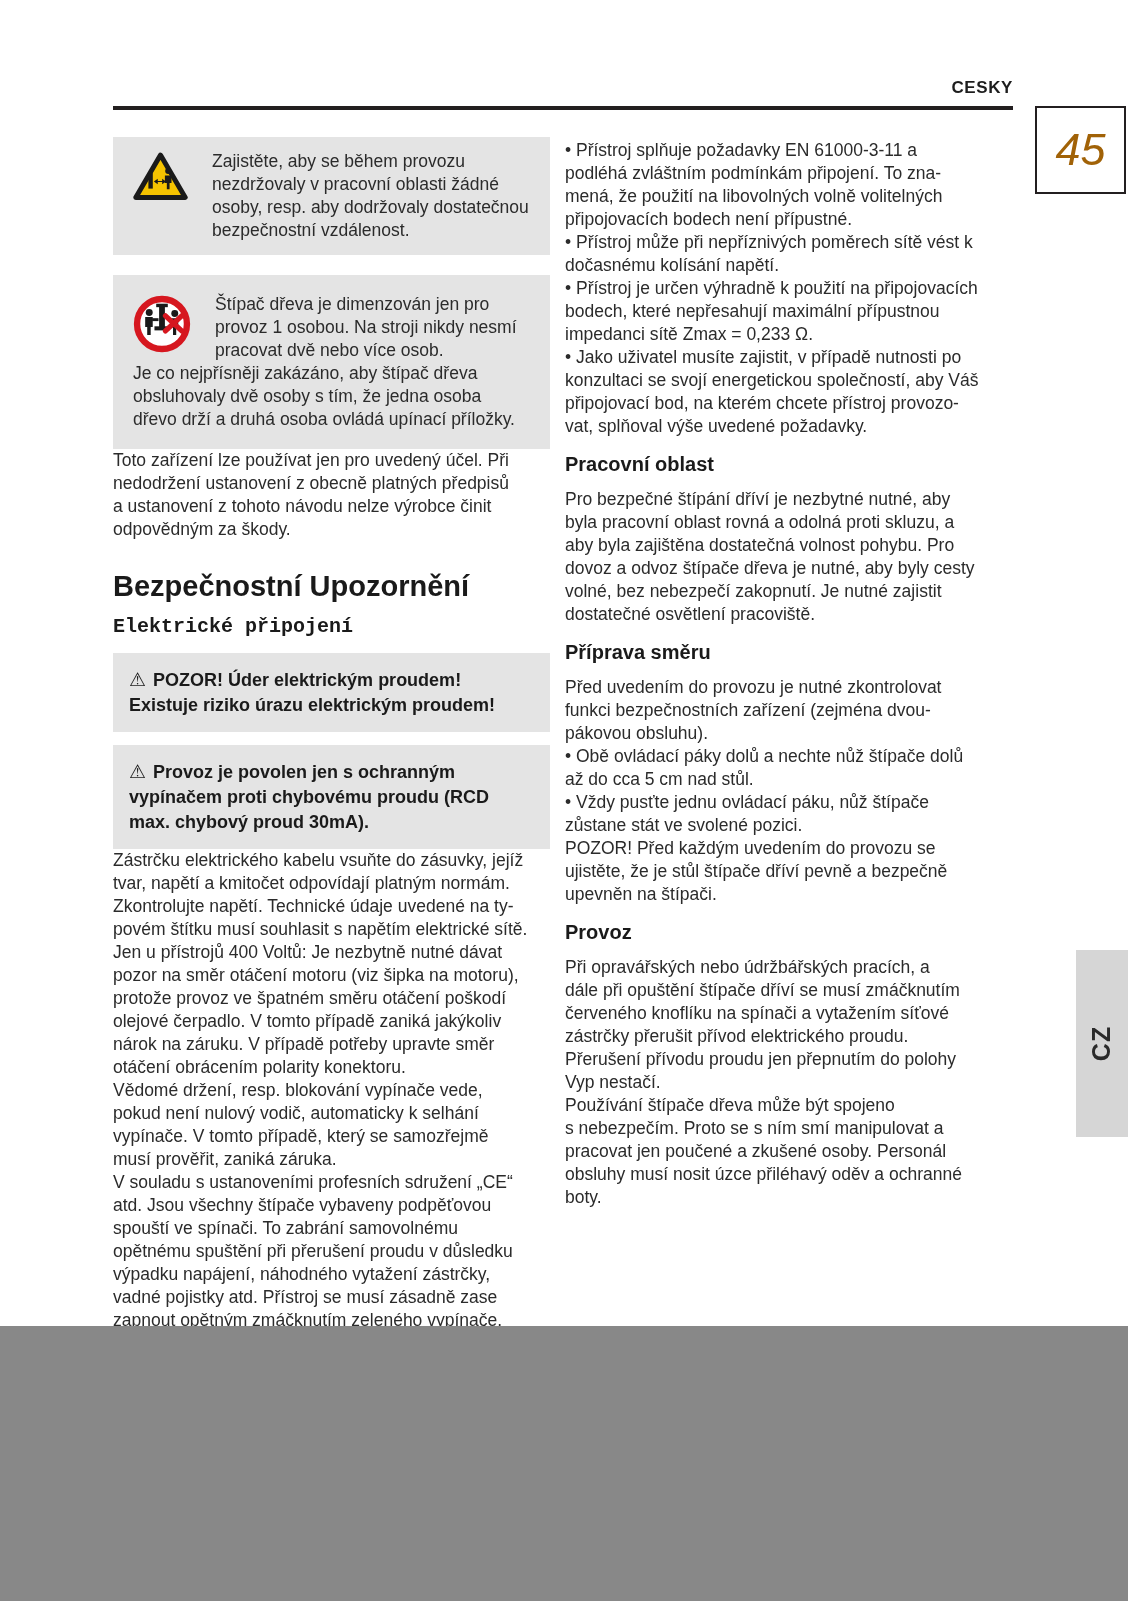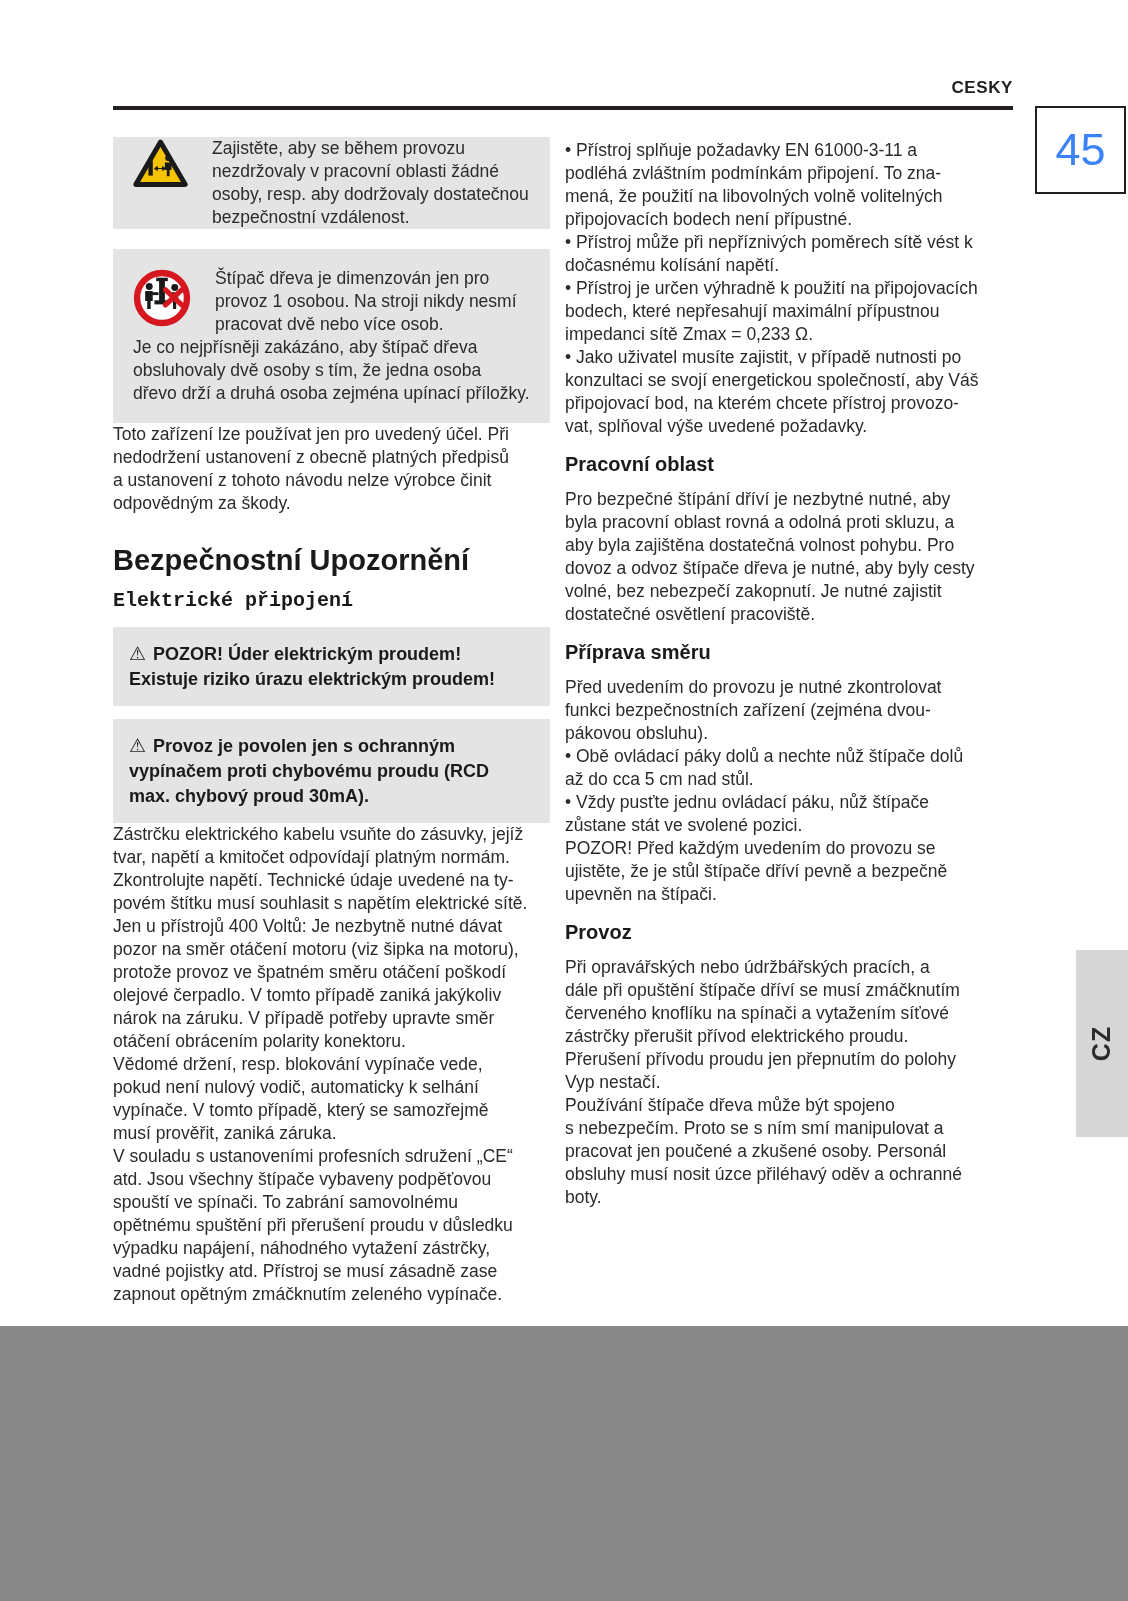--- a/index.html
+++ b/index.html
@@ -39,21 +39,22 @@
   .page-number-box {
     position: absolute;
     left: 1035px; top: 106px;
     width: 91px; height: 88px;
     border: 2px solid #231f20;
     box-sizing: border-box;
     display: flex;
     align-items: center;
     justify-content: center;
     font-size: 45px;
-    color: #3b82f6;
+    color: #a16207;
+    font-style: italic;
   }
   .side-tab {
     position: absolute;
     left: 1076px; top: 950px;
     width: 52px; height: 187px;
     background: #d6d6d6;
     display: flex;
     align-items: center;
     justify-content: center;
   }
@@ -79,21 +80,21 @@
     margin: 0;
     font-size: 17.5px;
     line-height: 23px;
     white-space: pre-line;
   }
   .mt { margin-top: 12px; }
   .mt-lg { margin-top: 18px; }
   
   .graybox {
     background: #e4e4e4;
-    padding: 0 20px;
+    padding: 13px 20px;
     box-sizing: border-box;
   }
   .box2 { margin-top: 20px; padding: 18px 20px; }
   .box-row {
     display: flex;
     align-items: flex-start;
     gap: 24px;
   }
   .box-row .icon-wrap { flex: 0 0 auto; padding-top: 2px; }
   .box-note { margin-top: 14px; }
@@ -188,21 +189,21 @@
             <path d="M66 40 h12 v16 h-3.5 v13 h-5.5 v-13 h-3 z" fill="#1a1a1a"></path>
             <path d="M56 36 L84 62 M84 36 L56 62" stroke="#d6171f" stroke-width="9" stroke-linecap="round"></path>
           </svg>
         </span>
         <p class="body">Štípač dřeva je dimenzován jen pro
 provoz 1 osobou. Na stroji nikdy nesmí
 pracovat dvě nebo více osob.</p>
       </div>
       <p class="body box-note">Je co nejpřísněji zakázáno, aby štípač dřeva
 obsluhovaly dvě osoby s tím, že jedna osoba
-dřevo drží a druhá osoba zejména upínací příložky.</p>
+dřevo drží a druhá osoba ovládá upínací příložky.</p>
     </div>
 
     <p class="body mt-lg">Toto zařízení lze používat jen pro uvedený účel. Při
 nedodržení ustanovení z obecně platných předpisů
 a ustanovení z tohoto návodu nelze výrobce činit
 odpovědným za škody.</p>
 
     <h1 class="section-heading">Bezpečnostní Upozornění</h1>
     <h2 class="subsection-heading">Elektrické připojení</h2>
 

